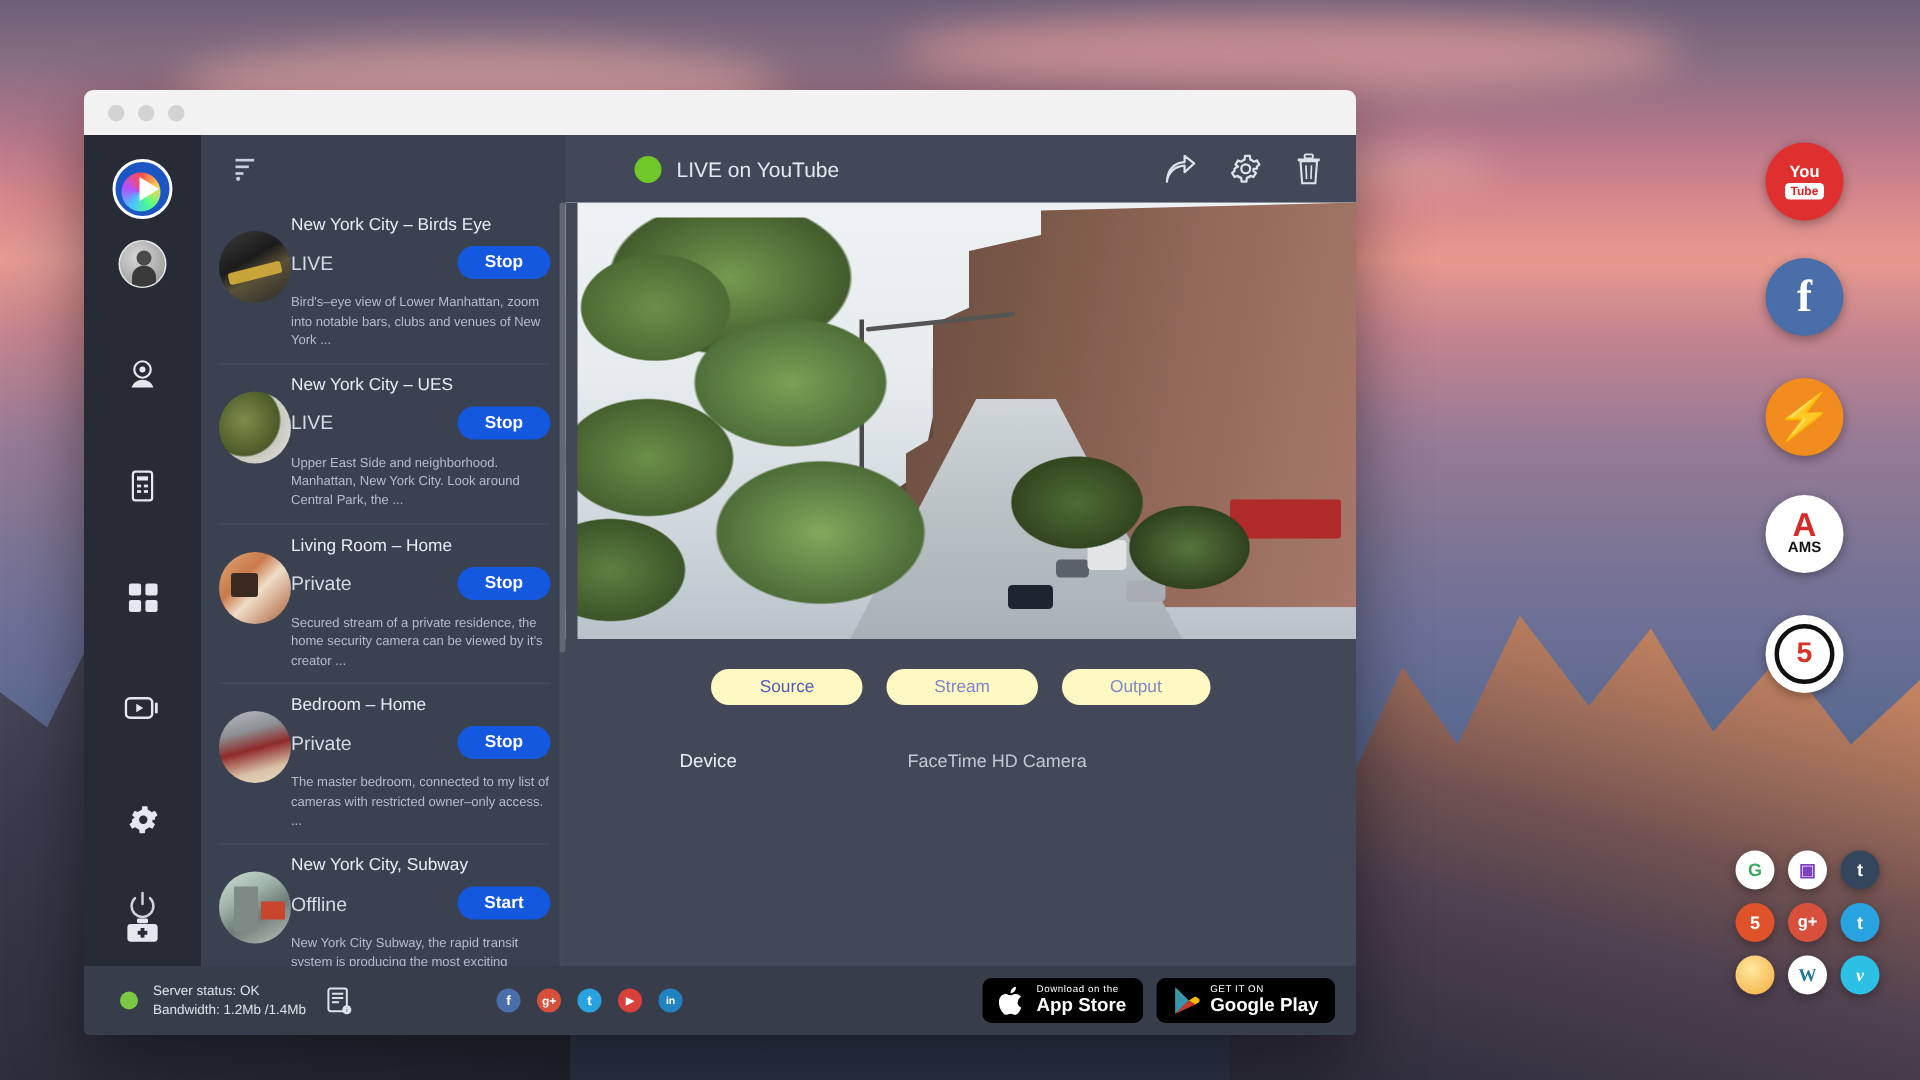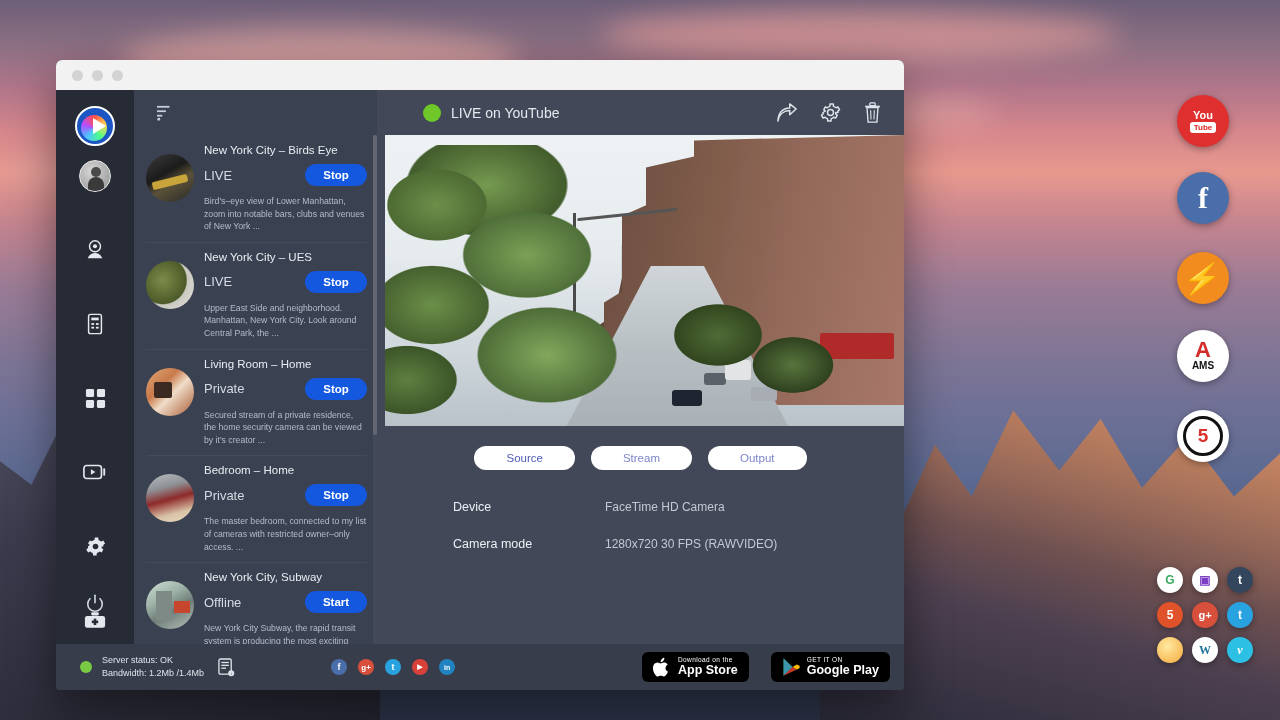--- a/index.html
+++ b/index.html
@@ -114,21 +114,21 @@
   #power-icon { position: absolute; bottom: 20px; }
 
   
   #list-col {
     width: 243px; flex: 0 0 243px; background: #3a4150;
     display: flex; flex-direction: column; position: relative;
   }
   #list-toolbar { height: 45px; display: flex; align-items: center;
                   padding-left: 22px; flex: 0 0 45px; }
   #cam-list { flex: 1; overflow: hidden; position: relative; }
-  .cam-row { display: flex; padding: 9px 10px 9px 12px; gap: 10px;
+  .cam-row { display: flex; padding: 9px 10px 9px 12px; 
              position: relative; cursor: pointer; }
   .cam-row + .cam-row::before {
     content:''; position:absolute; left:12px; right:10px; top:0;
     height:1px; background: rgba(255,255,255,.055);
   }
   .thumb {
     width: 48px; height: 48px; border-radius: 50%; flex: 0 0 48px;
     margin-top: 10px; overflow: hidden; position: relative;
     background: #20242e;
   }
@@ -212,21 +212,21 @@
             background:#b12a2a; border-radius:2px; }
   #lamp { position:absolute; left:200px; top:78px; width:100px; height:3px;
           background:#555; border-radius:2px; transform: rotate(-6deg); }
   #lamp-post { position:absolute; left:196px; top:78px; width:3px; height:150px; background:#4a4a4a; }
   #video-mask-l { position:absolute; left:0; top:0; width:8px; height:100%;
                   background:#424857; }
 
   
   #tabs { display:flex; gap:16px; justify-content:center; padding-top:20px; }
   .tab {
-    background:#ffffff; color:#4e5bb5; border:none; border-radius:14px;
+    background:#fef9c3; color:#4e5bb5; border:none; border-radius:14px;
     font-size:11.5px; padding:6px 32px; cursor:pointer;
     font-family:"Liberation Sans", sans-serif;
   }
   .tab.dim { color:#7c86c9; }
 
   
   #info { padding: 30px 0 0 76px; }
   .info-row { display:flex; margin-bottom: 23px; }
   .info-label { width: 152px; color:#eceff4; font-size:12.5px; }
   .info-value { color:#c3c8d2; font-size:12px; }
@@ -236,21 +236,21 @@
     height: 46px; flex: 0 0 46px; background:#373d4b;
     display:flex; align-items:center; padding: 0 14px; gap: 10px;
   }
   #status-dot { width:12px; height:12px; border-radius:50%; background:#7ac943; margin-left:10px; }
   #status-text { color:#dfe3ea; font-size:9px; line-height:1.45; }
   #status-doc { margin-left: 4px; }
   #social { display:flex; gap:11px; margin-left: 86px; }
   .social-ic { width:16px; height:16px; border-radius:50%; display:flex;
                align-items:center; justify-content:center; font-size:9px;
                color:#fff; font-weight:bold; cursor:pointer; }
-  #stores { margin-left:auto; display:flex; gap:22px; }
+  #stores { margin-left:auto; display:flex; gap:9px; }
   .store-badge {
     background:#000; border-radius:6px; height:30px; padding:0 11px;
     display:flex; align-items:center; gap:7px; cursor:pointer;
   }
   .store-lines { display:flex; flex-direction:column; line-height:1.05; }
   .store-small { color:#fff; font-size:6.5px; letter-spacing:.4px; }
   .store-big { color:#fff; font-size:12.5px; font-weight:bold; }
 
   
   .dock-ic {
@@ -544,24 +544,20 @@
         <button class="tab">Source</button>
         <button class="tab dim">Stream</button>
         <button class="tab dim">Output</button>
       </div>
 
       <div id="info">
         <div class="info-row">
           <span class="info-label">Device</span>
           <span class="info-value">FaceTime HD Camera</span>
         </div>
-        <div class="info-row">
-          <span class="info-label">Camera mode</span>
-          <span class="info-value">1280x720 30 FPS (RAWVIDEO)</span>
-        </div>
       </div>
 
     </section>
   </div>
 
   <footer id="statusbar">
     <span id="status-dot"></span>
     <div id="status-text">
       <div>Server status: OK</div>
       <div>Bandwidth: 1.2Mb /1.4Mb</div>

